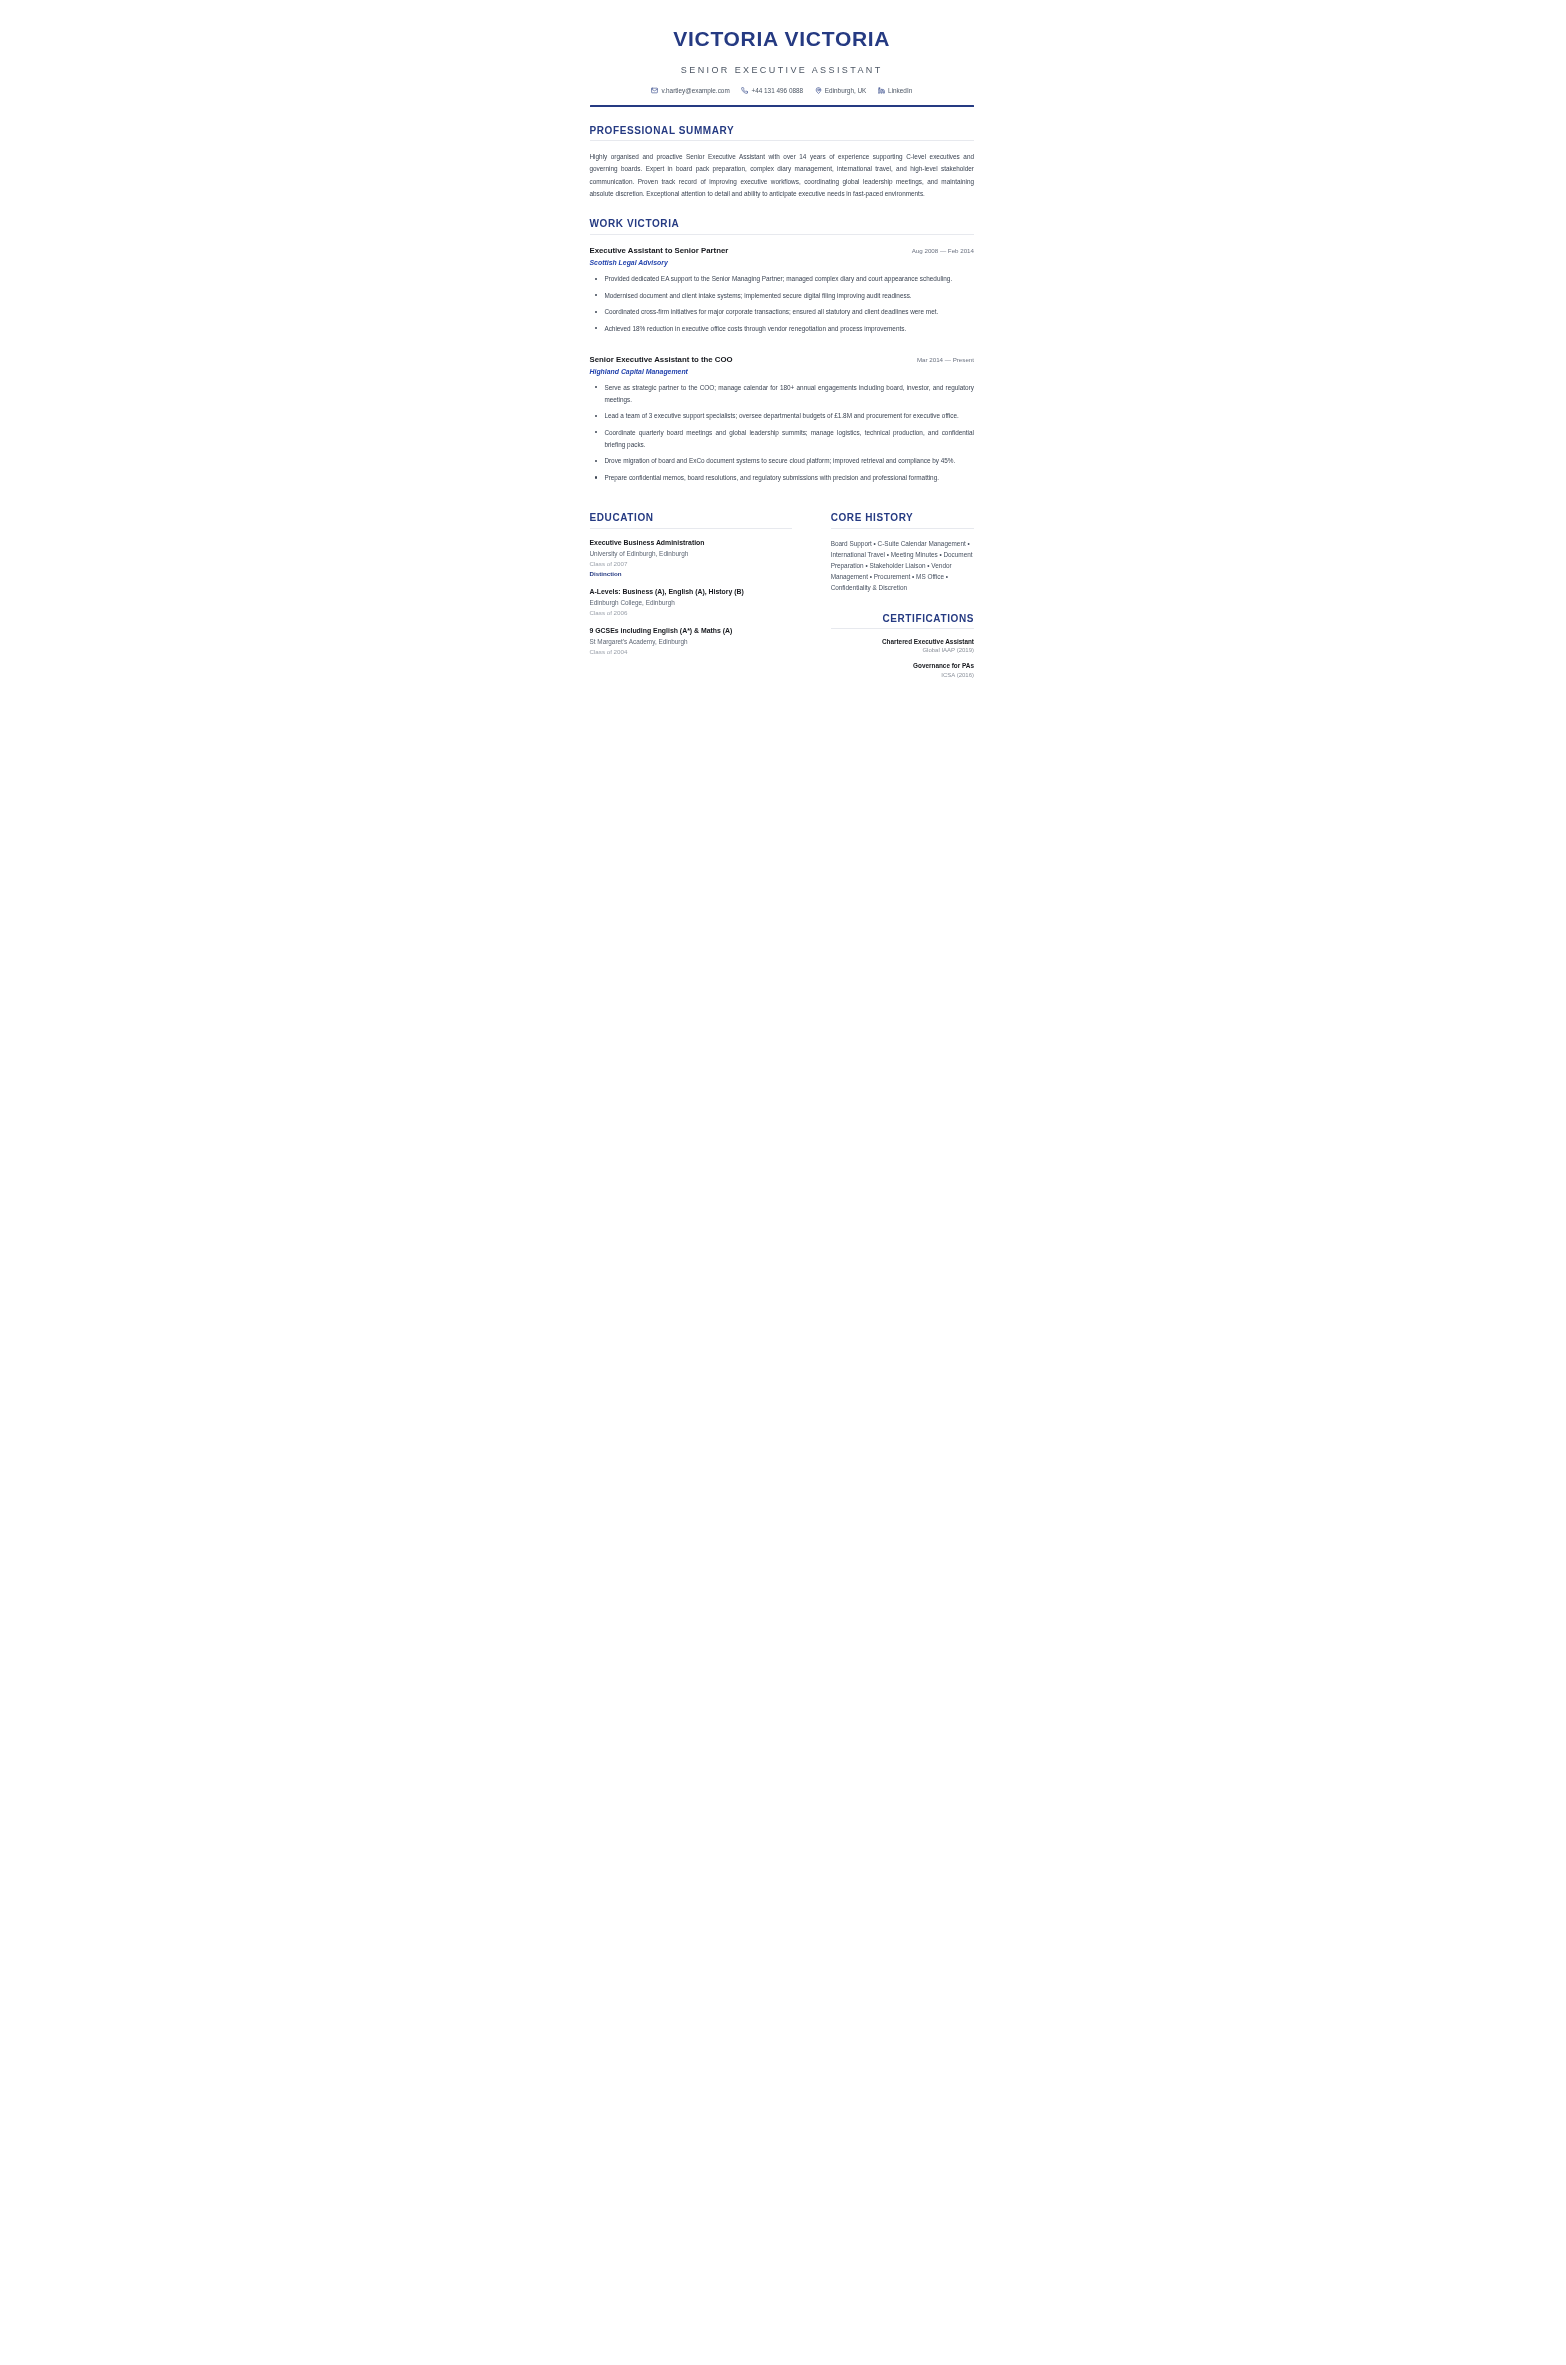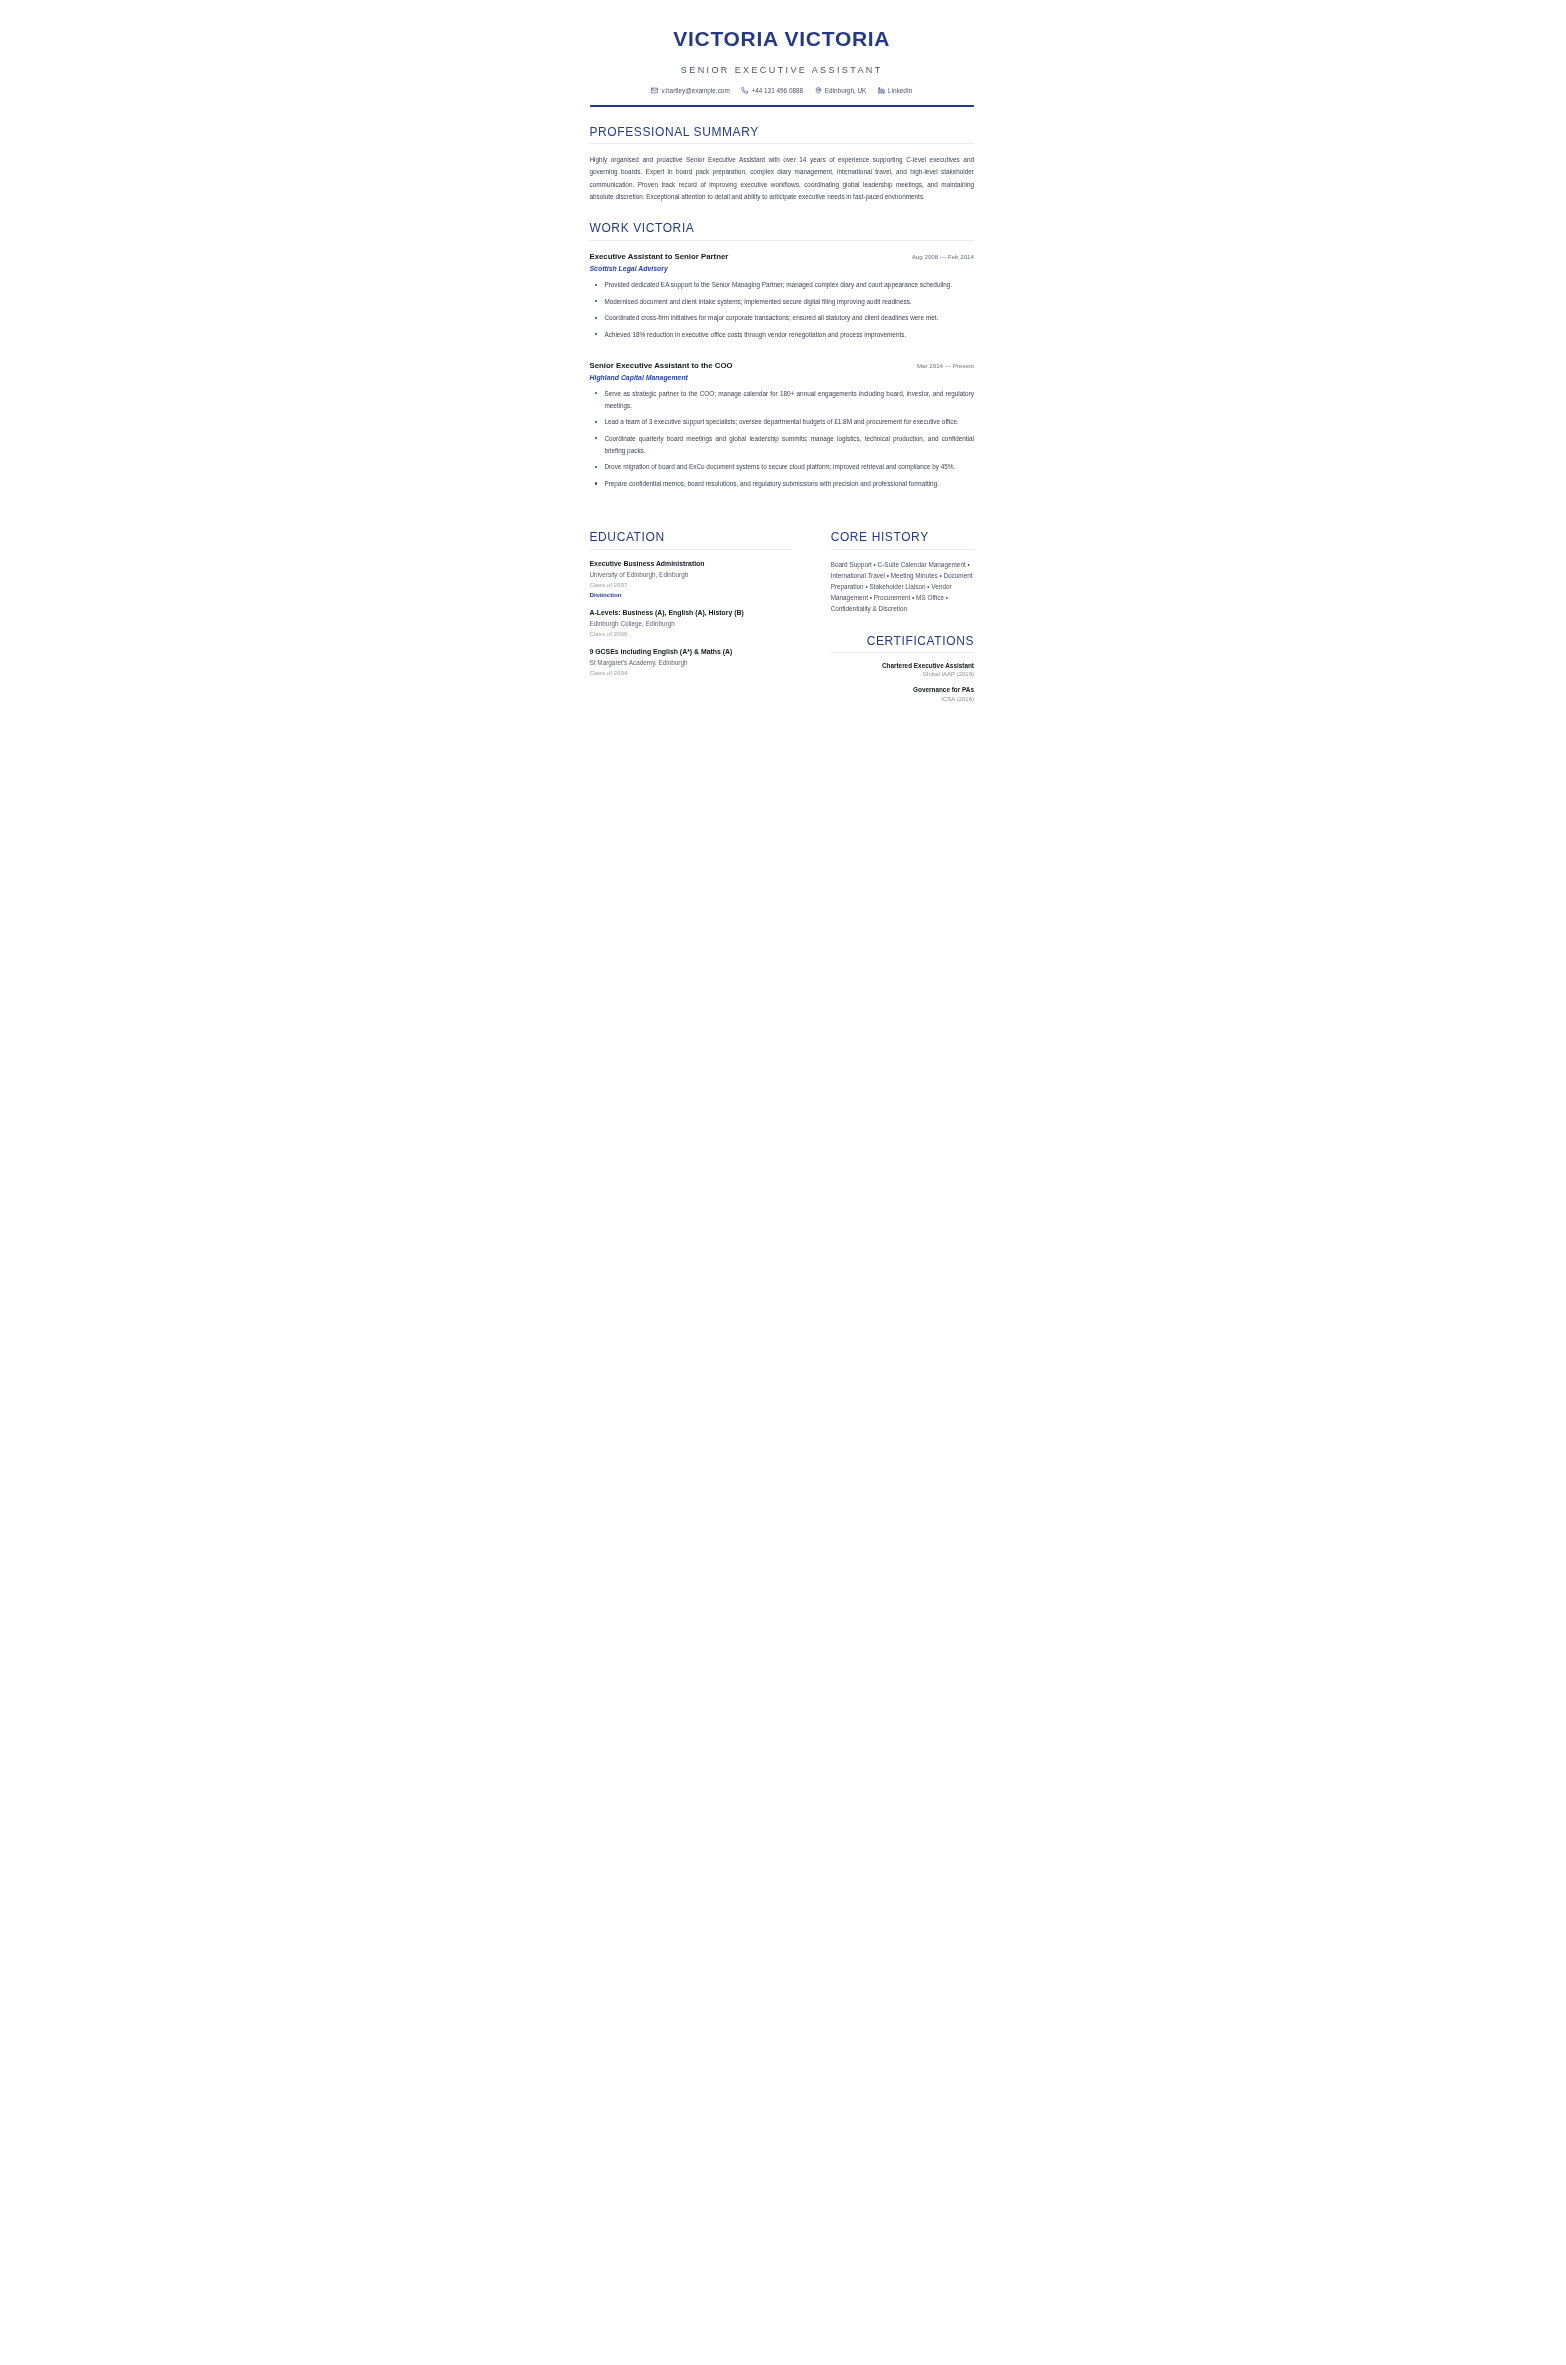--- a/index.html
+++ b/index.html
@@ -21,40 +21,40 @@
   .hdr-name{font-size:21px;font-weight:700;letter-spacing:0.7px;color:var(--navy);line-height:1.15;}
   .hdr-title{margin-top:13px;font-size:9px;font-weight:400;letter-spacing:2.4px;color:#4b5563;}
   .contact-row{margin-top:12.3px;display:flex;justify-content:center;align-items:center;gap:11.4px;font-size:6.4px;color:#4b5563;}
   .contact-item{display:inline-flex;align-items:center;gap:3.3px;text-decoration:none;color:#4b5563;cursor:pointer;}
   .cicon{display:inline-flex;color:var(--navy);}
   .cicon svg{width:7px;height:7px;stroke:currentColor;fill:none;stroke-width:2;stroke-linecap:round;stroke-linejoin:round;}
   .top-rule{margin-top:11.4px;height:1.4px;background:var(--navy);border-radius:0.5px;}
 
   
   .section{margin-top:18px;}
-  .sec-head{font-size:12px;font-weight:400;letter-spacing:0.6px;color:var(--navy);}
+  .sec-head{font-size:10px;font-weight:700;letter-spacing:0.6px;color:var(--navy);}
   .sec-div{height:0.5px;background:var(--divider);margin-top:4.7px;}
 
   .summary-text{margin-top:10.4px;font-size:6.4px;line-height:1.9;text-align:justify;color:var(--body);}
 
   
   .job{margin-top:12.3px;}
   .job + .job{margin-top:20px;}
   .job-head{display:flex;justify-content:space-between;align-items:baseline;}
   .job-title{font-size:7.8px;font-weight:700;color:var(--ink);}
   .job-dates{font-size:6.2px;color:var(--muted);white-space:nowrap;}
   .job-company{margin-top:3.8px;font-size:6.9px;font-style:italic;font-weight:600;color:var(--company-blue);}
   .bullets{margin-top:7px;}
   .bullet{display:flex;gap:7.6px;margin-top:4.3px;}
   .bullet:first-child{margin-top:0;}
   .bullet-dot{flex:0 0 auto;width:2.1px;height:2.1px;border-radius:50%;background:var(--body);margin-top:4.7px;margin-left:5.2px;}
   .bullet-text{flex:1;font-size:6.4px;line-height:1.9;text-align:justify;color:var(--body);}
 
   
-  .bottom{display:grid;grid-template-columns:1.41fr 1fr;column-gap:39px;margin-top:40px;}
+  .bottom{display:grid;grid-template-columns:1.41fr 1fr;column-gap:39px;margin-top:28px;}
 
   .edu-entry{margin-top:10px;}
   .edu-degree{font-size:6.9px;font-weight:700;color:var(--ink);line-height:1.35;}
   .edu-school{margin-top:2.8px;font-size:6.4px;color:#5b6472;}
   .edu-year{margin-top:2.8px;font-size:6.2px;color:var(--faint);}
   .edu-honor{margin-top:3.3px;font-size:6.2px;font-weight:700;color:var(--navy);}
 
   .skills-text{margin-top:9.5px;font-size:6.4px;line-height:1.75;color:#475160;}
 
   .certs{margin-top:19px;text-align:right;}

